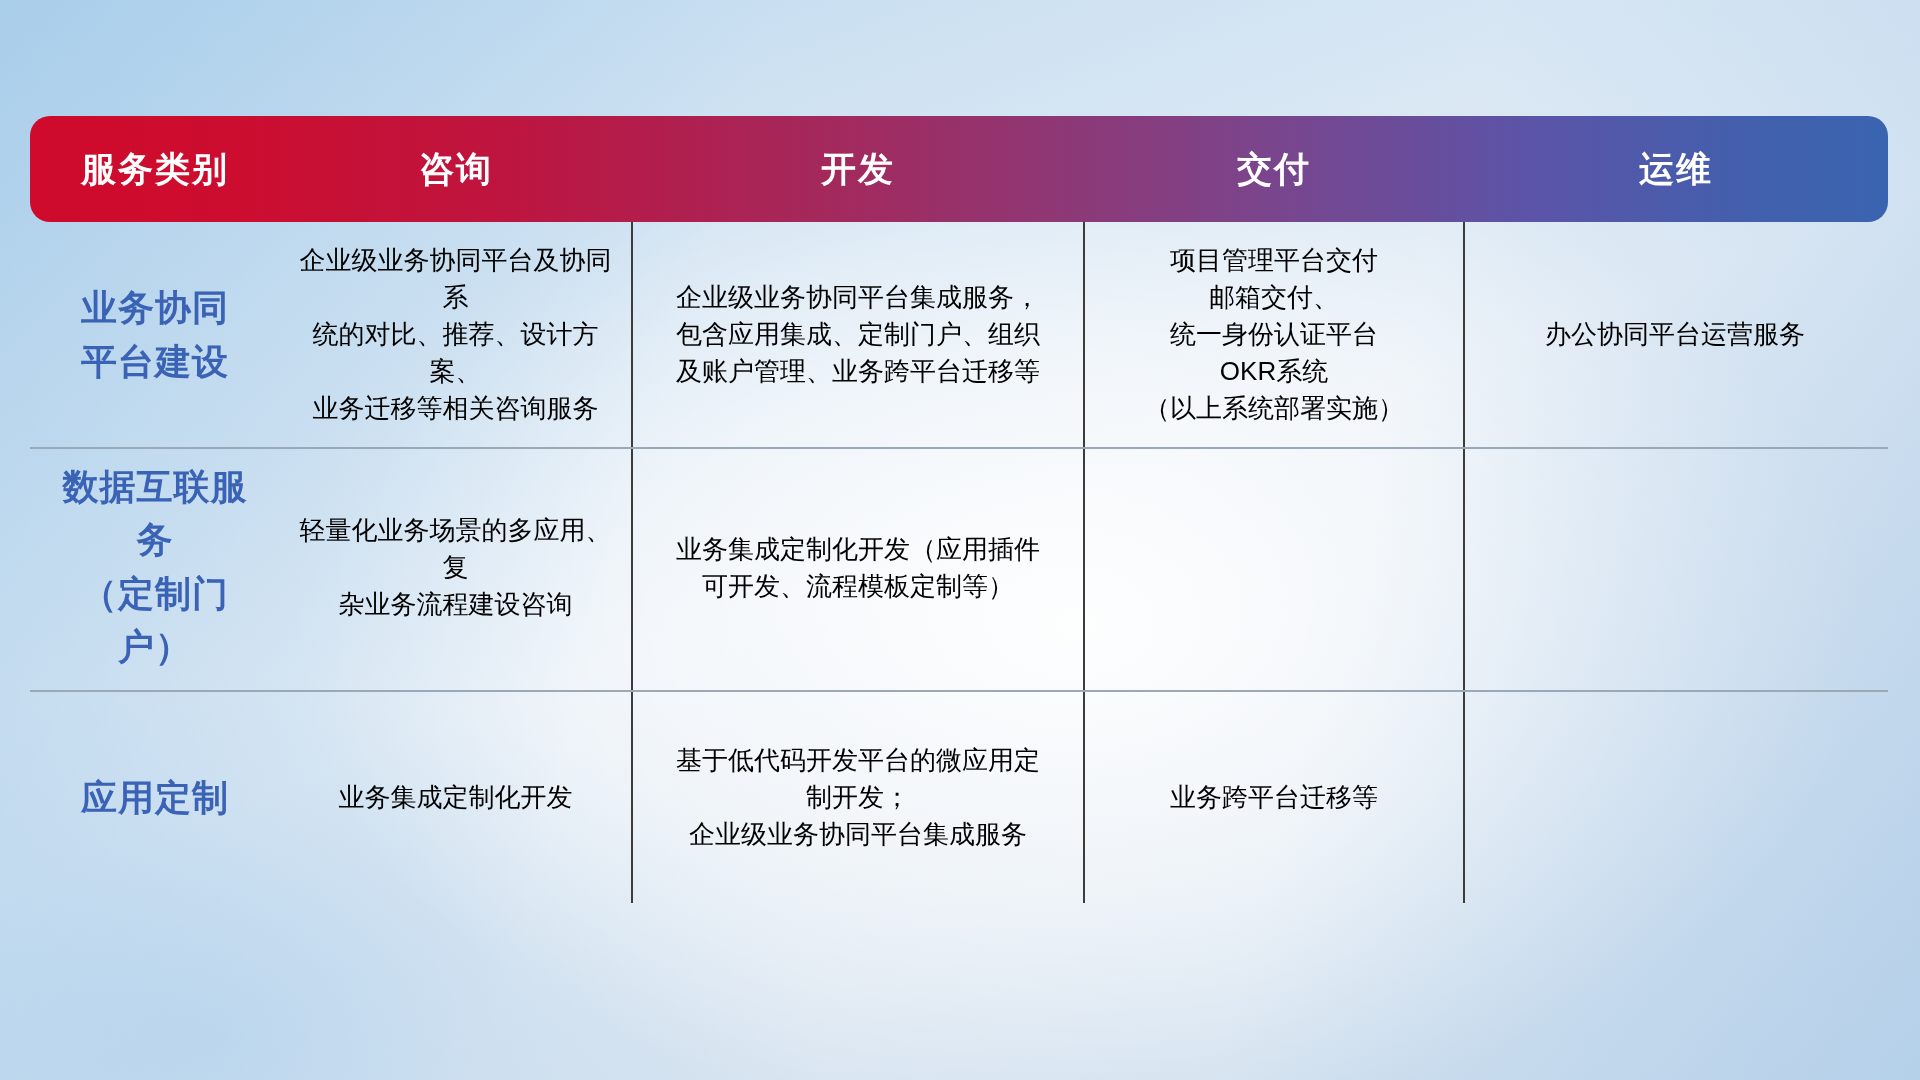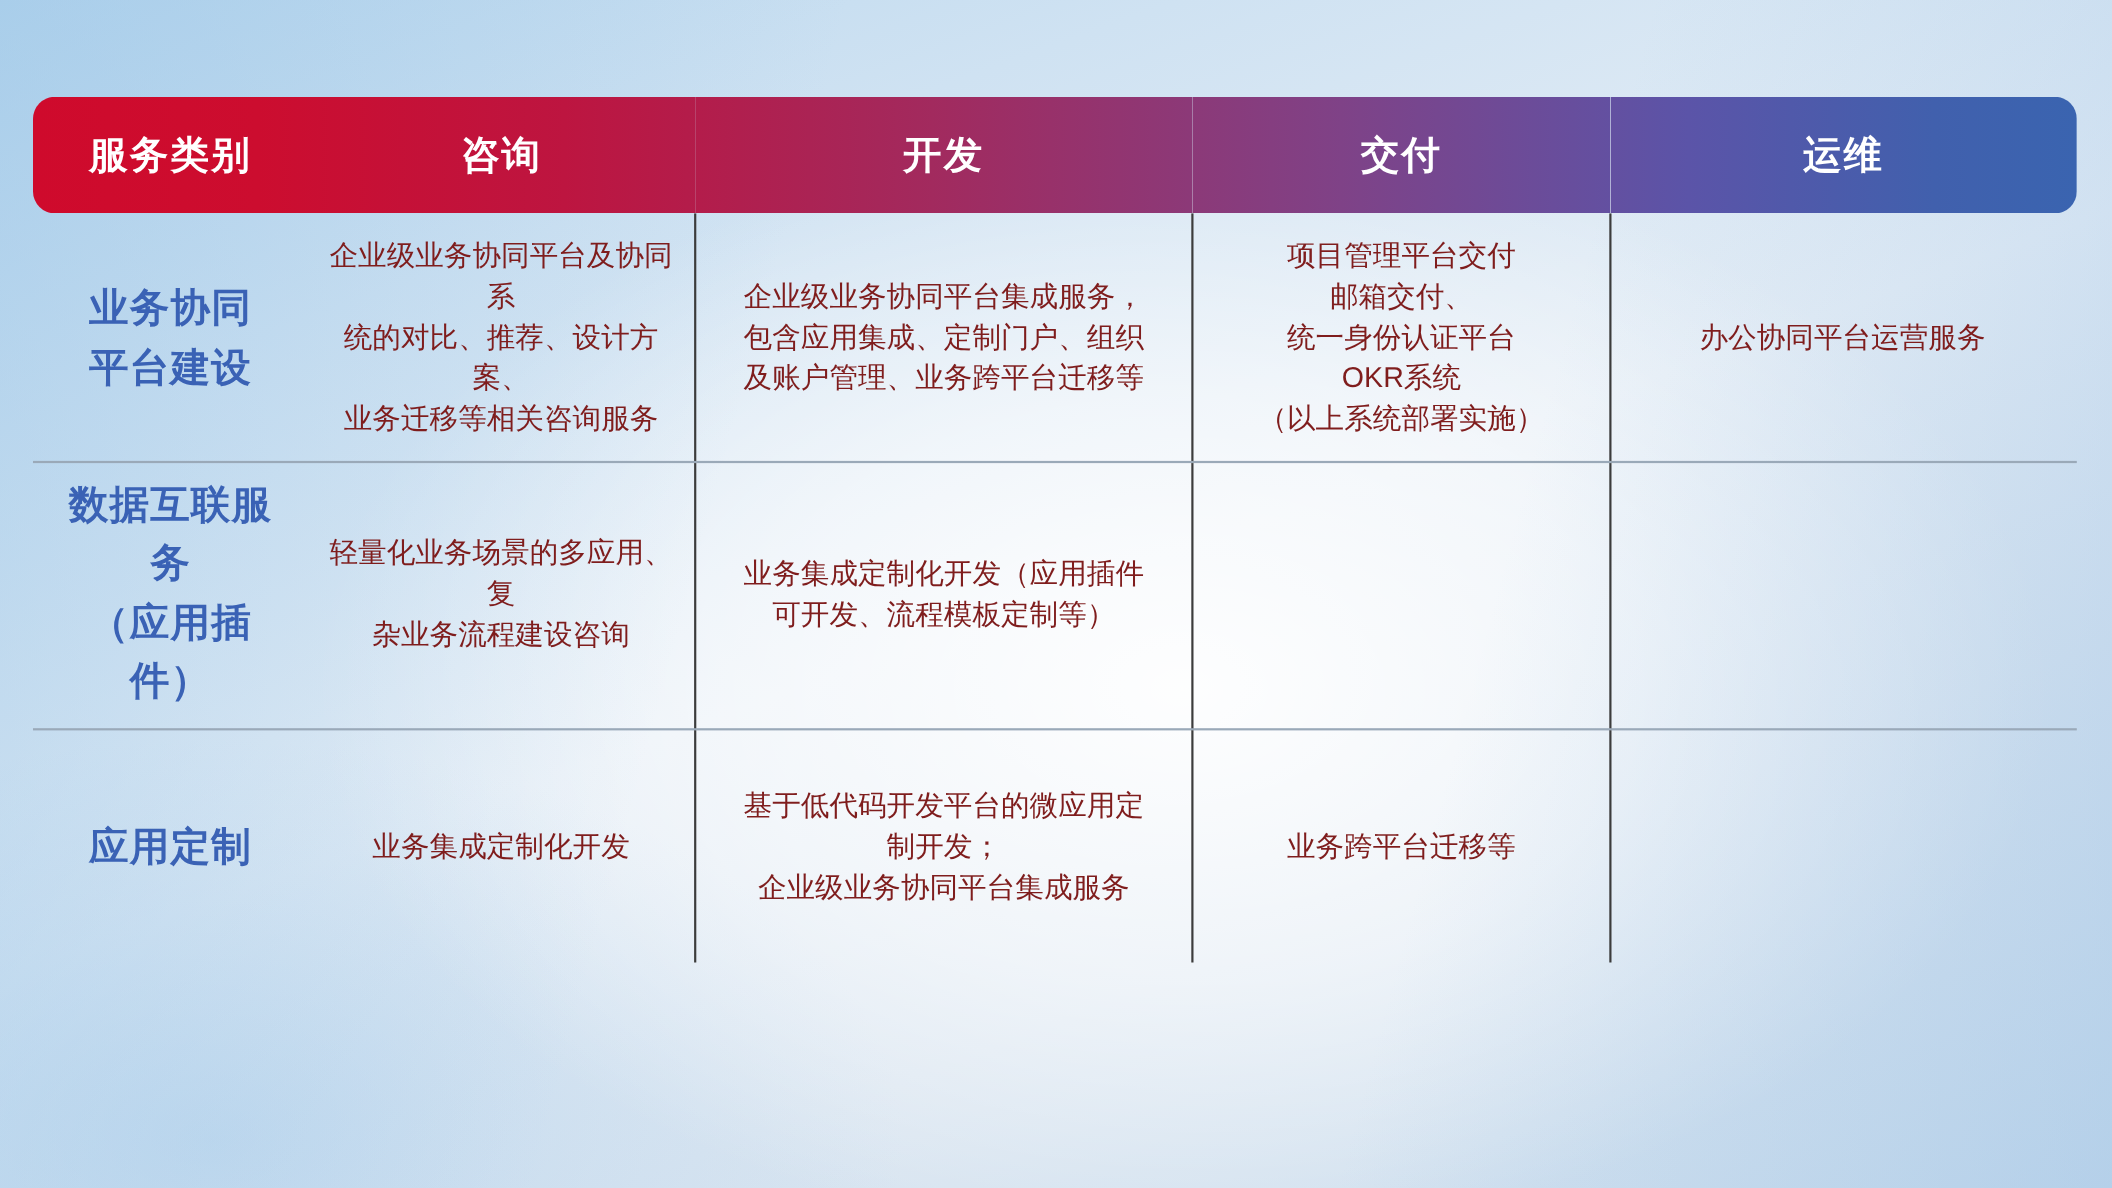--- a/index.html
+++ b/index.html
@@ -27,21 +27,21 @@
   #backdrop::after{
     content:"";
     position:absolute; inset:0;
     background: linear-gradient(105deg, rgba(150,195,230,0.45) 0%, rgba(255,255,255,0) 35%, rgba(255,255,255,0) 68%, rgba(150,190,228,0.40) 100%);
   }
 
   
   #table-wrap {
     position: absolute;
     left: 30px;
-    top: 88px;
+    top: 116px;
     width: 1858px;
     height: 840px;
   }
 
   table.svc-table {
     width: 1858px;
     border-collapse: collapse;
     table-layout: fixed;
   }
 
@@ -75,21 +75,21 @@
   #header-row th:first-child { border-top-left-radius: 20px; border-bottom-left-radius: 20px; }
   #header-row th:last-child  { border-top-right-radius: 20px; border-bottom-right-radius: 20px; }
 
   
   tbody td {
     vertical-align: middle;
     text-align: center;
     padding: 14px 16px;
     font-size: 26px;
     line-height: 1.42;
-    color: #7f1d1d;
+    color: #000000;
     border-right: 2px solid #3c3c3c;
     border-bottom: 2px solid #9aa9b8;
     background: transparent;
   }
   tbody td:last-child { border-right: none; padding-left: 13px; }
   tbody tr:last-child td { border-bottom: none; }
   tbody td.cat {
     border-right: none;
     color: #3a62b5;
     font-weight: bold;
@@ -149,21 +149,21 @@
             <span class="nl">OKR系统</span>
             <span class="nl">（以上系统部署实施）</span>
           </td>
           <td>
             <span class="nl">办公协同平台运营服务</span>
           </td>
         </tr>
         <tr>
           <td class="cat">
             <span class="nl">数据互联服务</span>
-            <span class="nl">（应用插件）</span>
+            <span class="nl">（定制门户）</span>
           </td>
           <td>
             <span class="nl">轻量化业务场景的多应用、复</span>
             <span class="nl">杂业务流程建设咨询</span>
           </td>
           <td>
             <span class="nl">业务集成定制化开发（应用插件</span>
             <span class="nl">可开发、流程模板定制等）</span>
           </td>
           <td></td>

